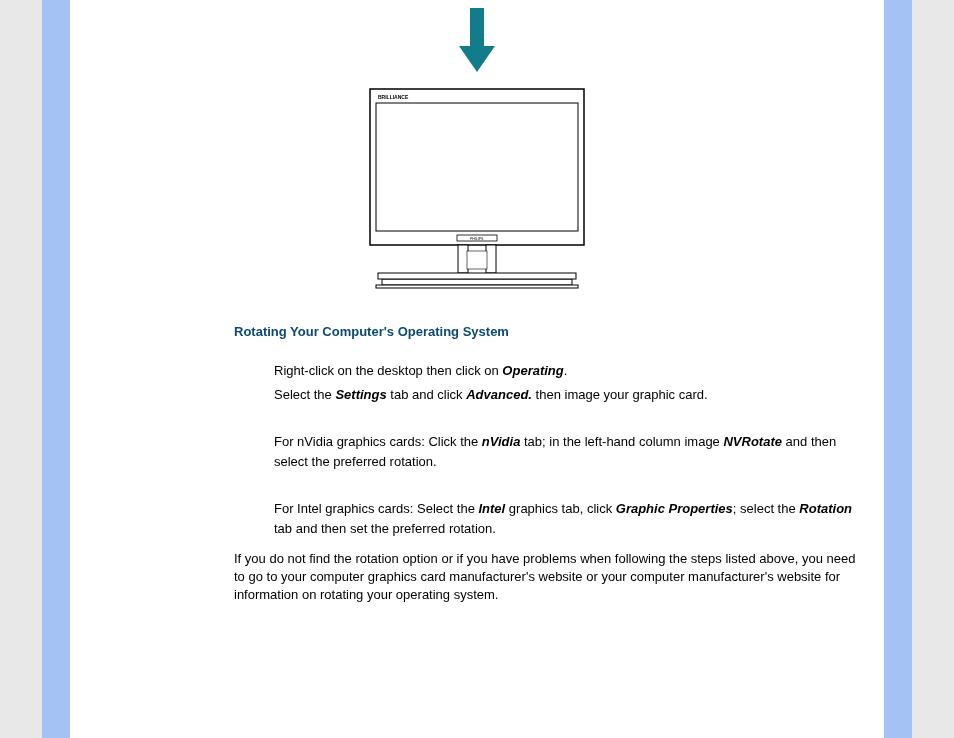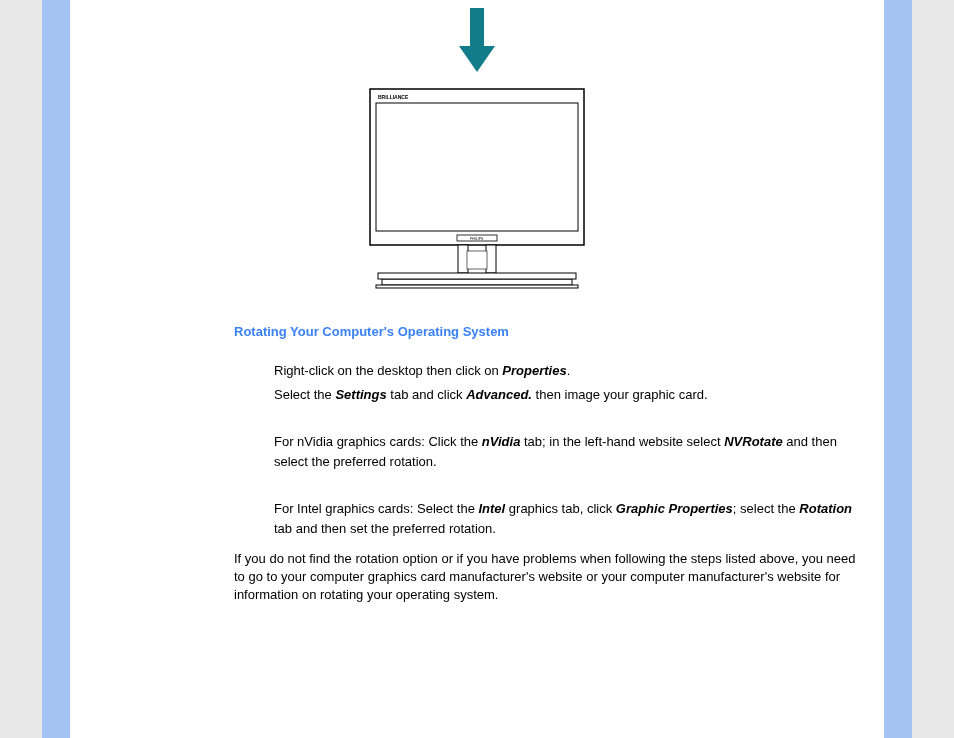--- a/index.html
+++ b/index.html
@@ -45,21 +45,21 @@
     margin-top: 6px;
   }
   .monitor-svg {
     display: inline-block;
   }
   .content {
     padding: 28px 22px 0 164px;
   }
   .section-title {
     font-weight: bold;
-    color: #3b82f6;
+    color: #0c4a6e;
     font-size: 13px;
     margin-bottom: 22px;
   }
   .intro {
     margin-bottom: 20px;
     line-height: 1.3;
   }
   .steps {
     padding-left: 40px;
     line-height: 1.5;
@@ -114,30 +114,30 @@
       </svg>
     </div>
 
     <div class="content">
       <div class="section-title">Rotating Your Computer's Operating System</div>
 
 
       <div class="steps">
         <div class="step-group">
           <p>
-            <span>Right-click on the desktop then click on </span><span class="bold-inline">Properties</span><span>.</span>
+            <span>Right-click on the desktop then click on </span><span class="bold-inline">Operating</span><span>.</span>
           </p>
           <p>
             <span>Select the </span><span class="bold-inline">Settings</span><span> tab and click </span><span class="bold-inline">Advanced.</span><span> then image your graphic card.</span>
           </p>
         </div>
 
         <div class="step-group">
           <p>
-            <span>For nVidia graphics cards: Click the </span><span class="bold-inline">nVidia</span><span> tab; in the left-hand website select </span><span class="bold-inline">NVRotate</span><span> and then select the preferred rotation.</span>
+            <span>For nVidia graphics cards: Click the </span><span class="bold-inline">nVidia</span><span> tab; in the left-hand column image </span><span class="bold-inline">NVRotate</span><span> and then select the preferred rotation.</span>
           </p>
         </div>
 
         <div class="step-group" style="margin-bottom:12px;">
           <p>
             <span>For Intel graphics cards: Select the </span><span class="bold-inline">Intel</span><span> graphics tab, click </span><span class="bold-inline">Graphic Properties</span><span>; select the </span><span class="bold-inline">Rotation</span><span> tab and then set the preferred rotation.</span>
           </p>
         </div>
       </div>
 

